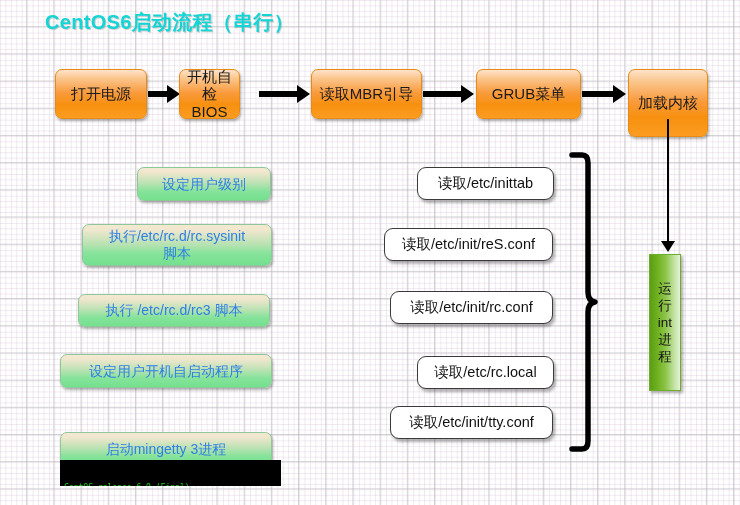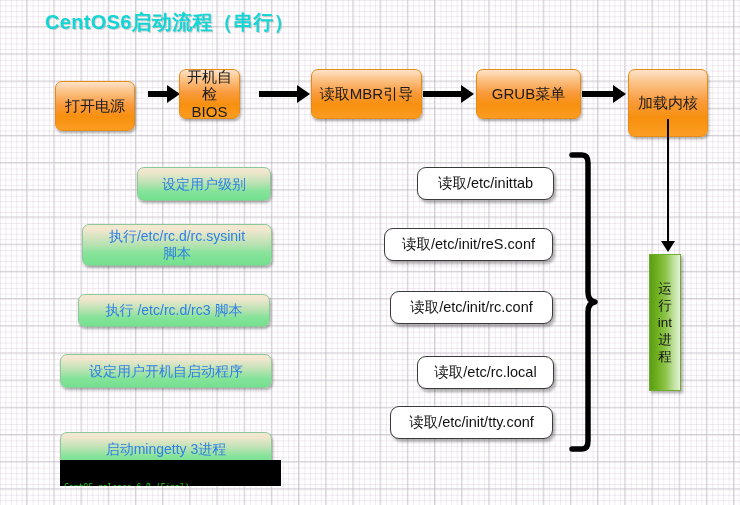--- a/index.html
+++ b/index.html
@@ -124,21 +124,21 @@
     overflow:hidden;
   }
 </style>
 </head>
 <body>
 
 <div class="canvas">
 
   <div class="title">CentOS6启动流程（串行）</div>
 
-  <div class="ob" style="left:55px;top:69px;width:80px;height:50px;margin-top:12px;">
+  <div class="ob" style="left:55px;top:69px;width:92px;height:50px;">
     <span>打开电源</span>
   </div>
 
   <div class="arrow-h" style="left:148px;top:85px;width:32px;">
     <div class="shaft" style="width:21px;"></div>
     <div class="head" style="left:19px;"></div>
   </div>
 
   <div class="ob" style="left:179px;top:69px;width:61px;height:50px;flex-direction:column;">
     <span>开机自检</span>

